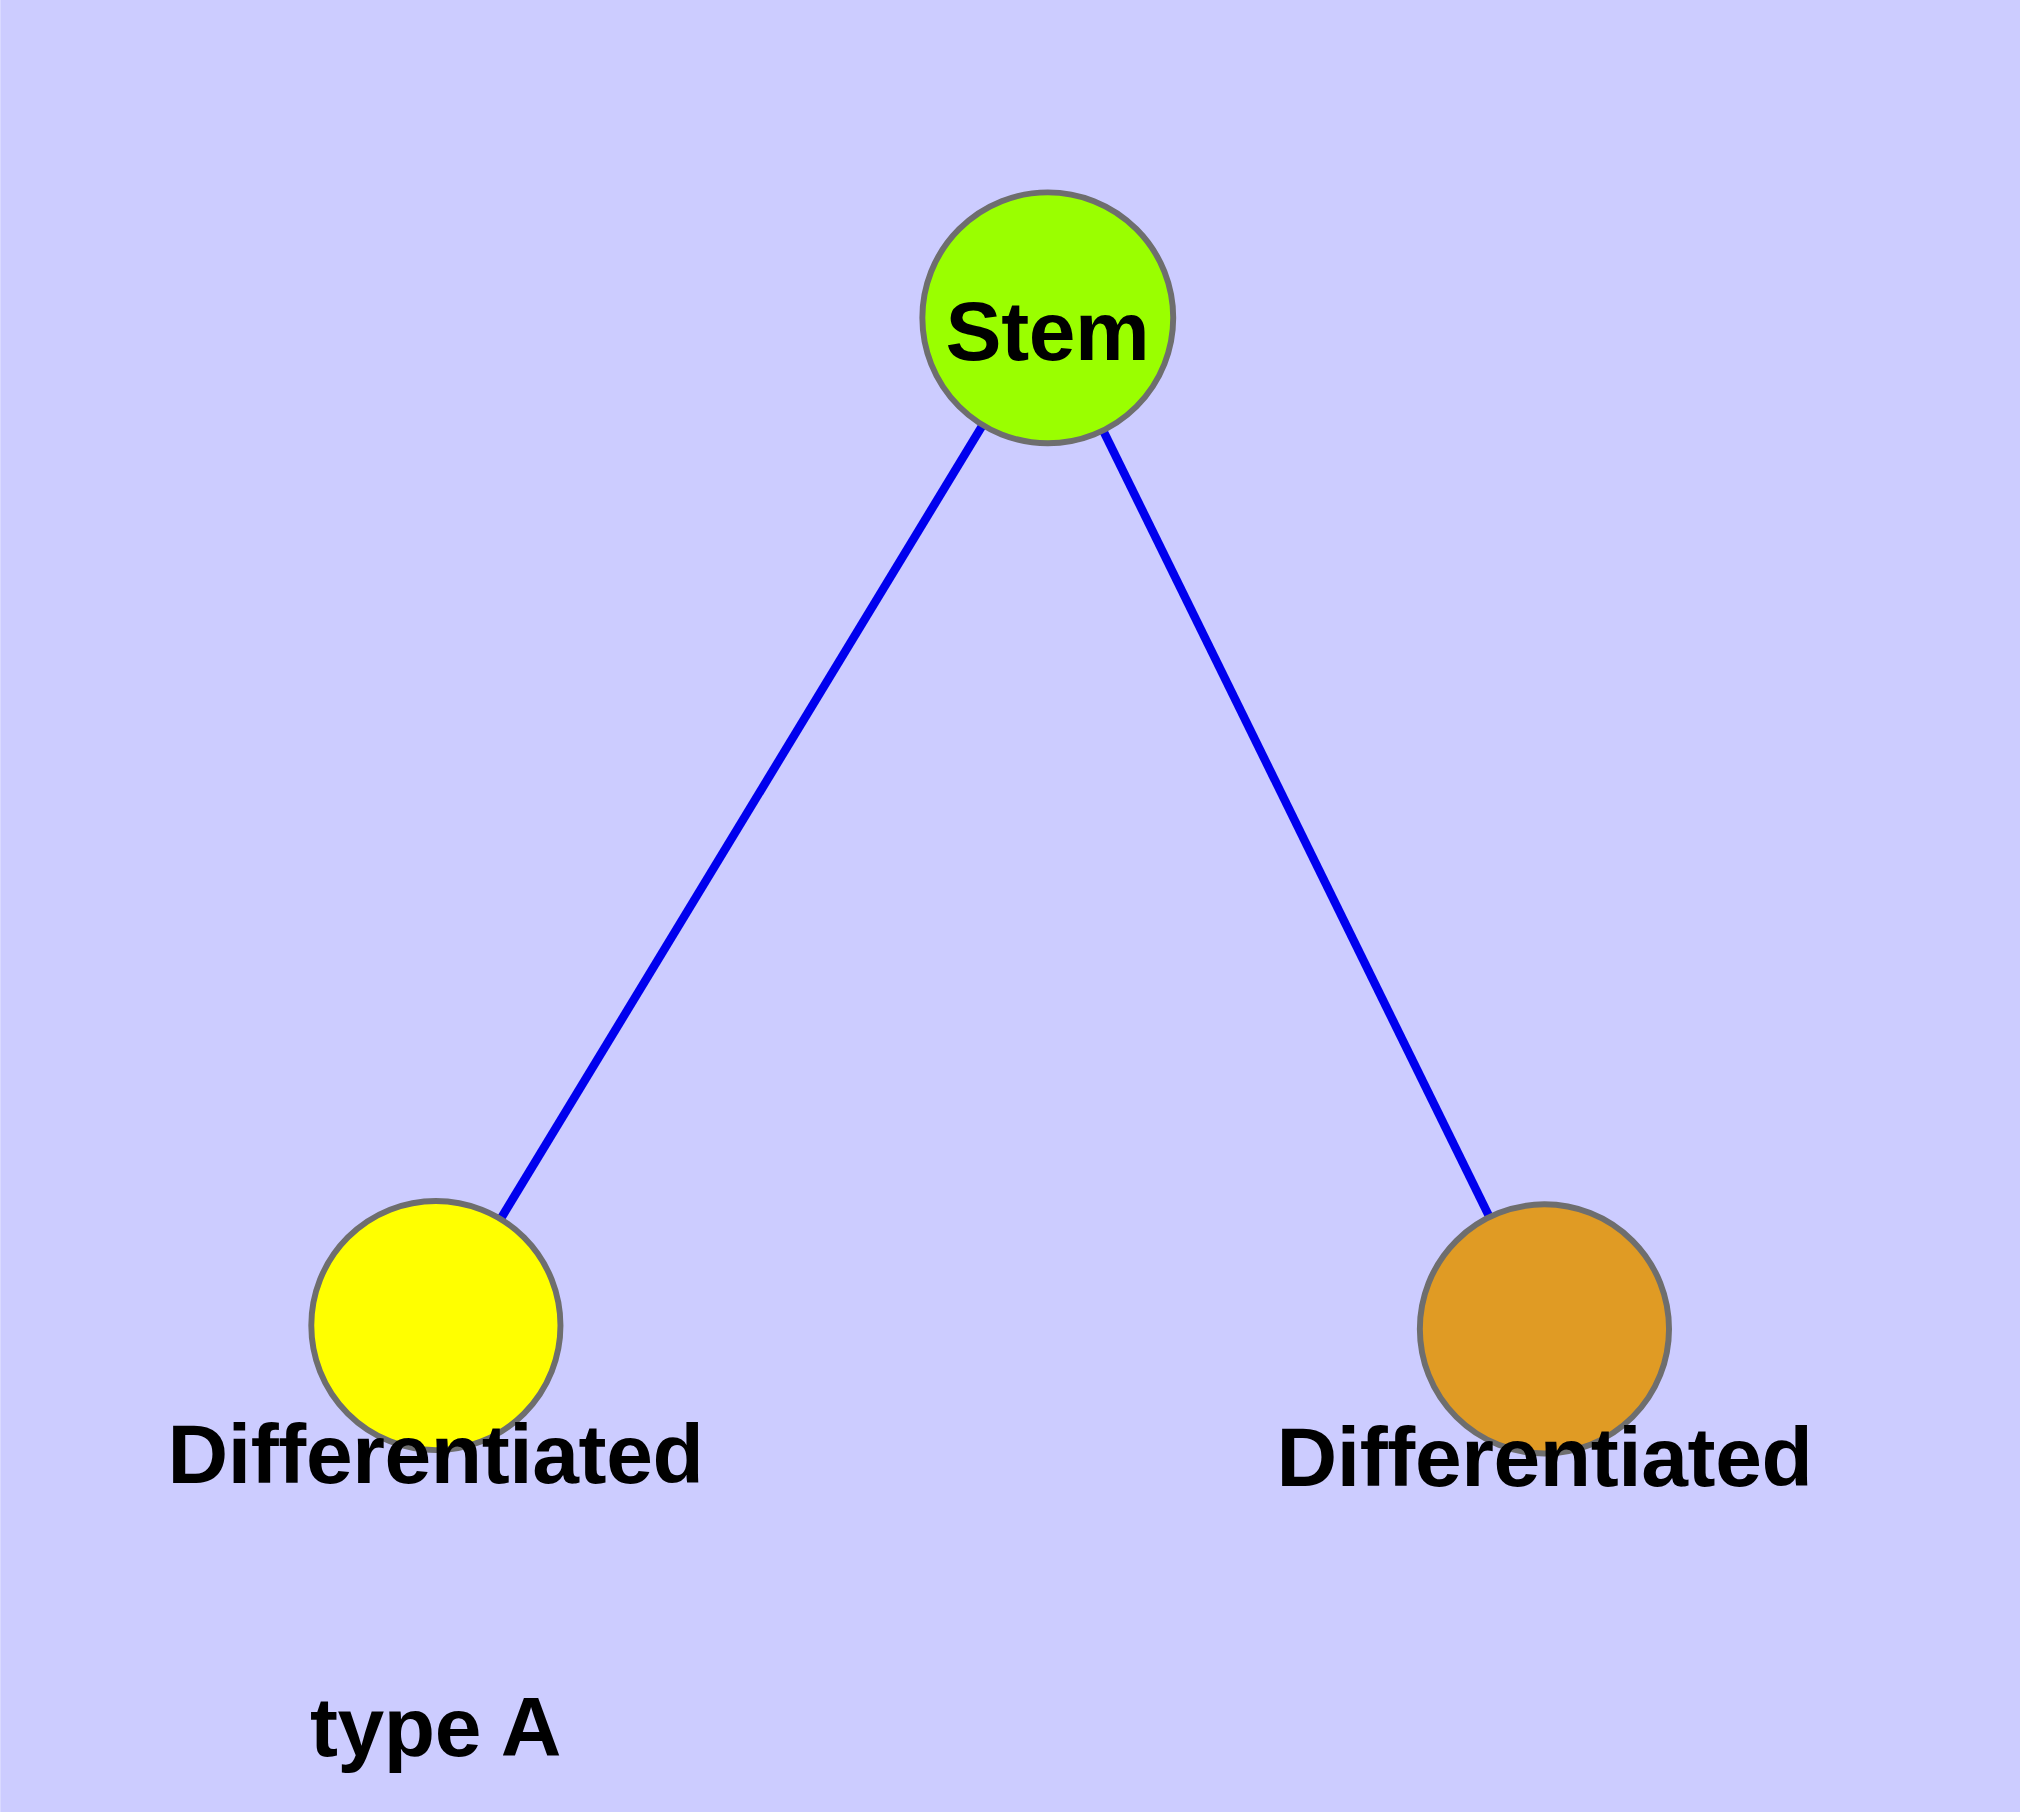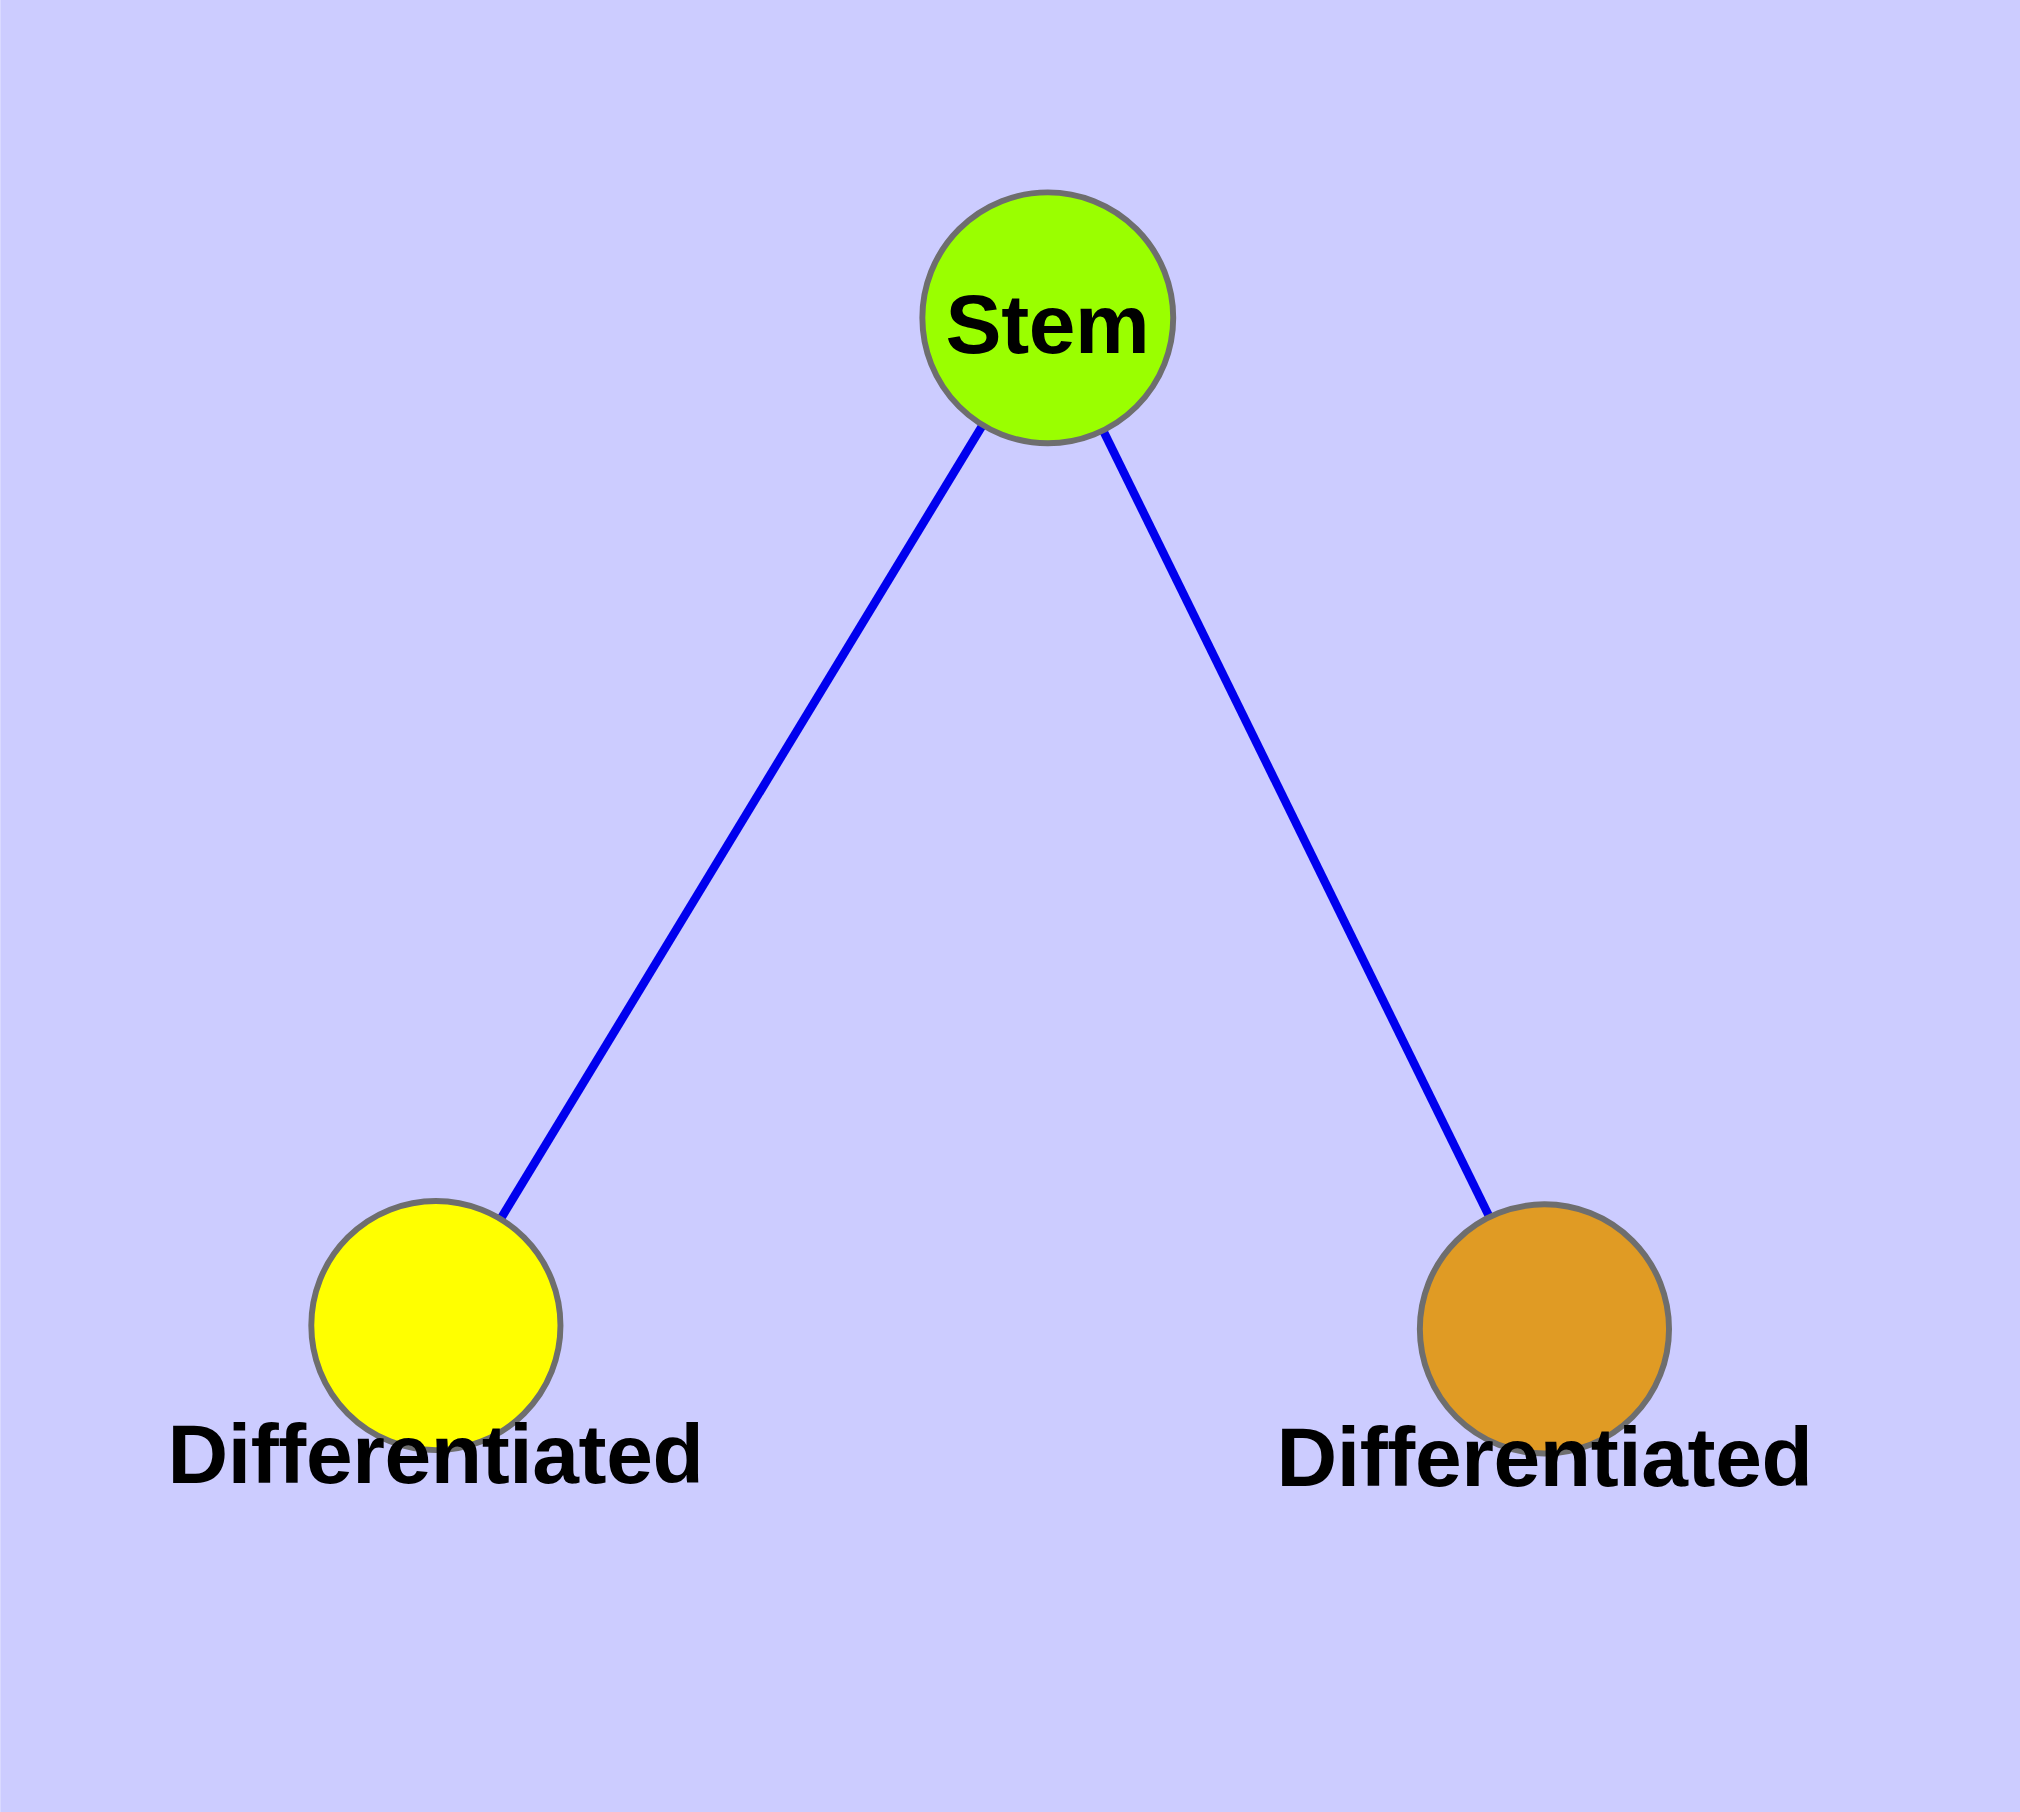--- a/index.html
+++ b/index.html
@@ -57,24 +57,25 @@
       <line x1="1236" y1="375" x2="1822" y2="1568" stroke="#0000ee" stroke-width="10" stroke-linecap="butt"></line>
     </g>
 
     <g>
       <circle cx="1236" cy="375" r="148" fill="#9aff00" stroke="#6e6e6e" stroke-width="7"></circle>
       <circle cx="514" cy="1564" r="147" fill="#ffff00" stroke="#6e6e6e" stroke-width="7"></circle>
       <circle cx="1822" cy="1568" r="147" fill="#e09b24" stroke="#6e6e6e" stroke-width="7"></circle>
     </g>
   </svg>
 
-  <div class="node-label label-stem" style="left:793px; top:279px; width:509px;">Stem</div>
+  <div class="node-label label-stem" style="left:793px; top:286px; width:509px;">Stem</div>
 
   <div class="node-label label-leaf" style="left:54px; top:1228px; width:763px;">
     <div>Differentiated</div>
+    <div>type A</div>
   </div>
 
   <div class="node-label label-leaf" style="left:1163px; top:1231px; width:763px;">
     <div>Differentiated</div>
   </div>
 
 </div>
 
 
 </body></html>

